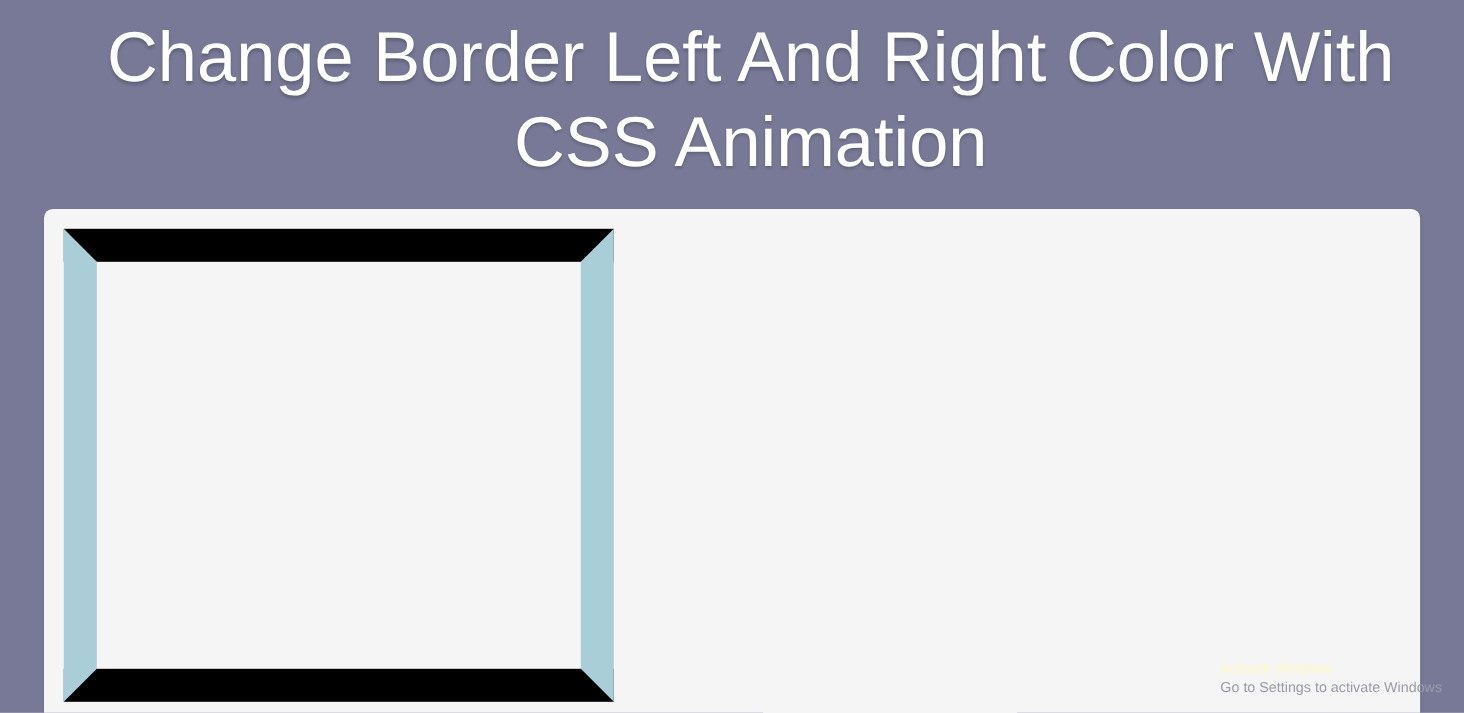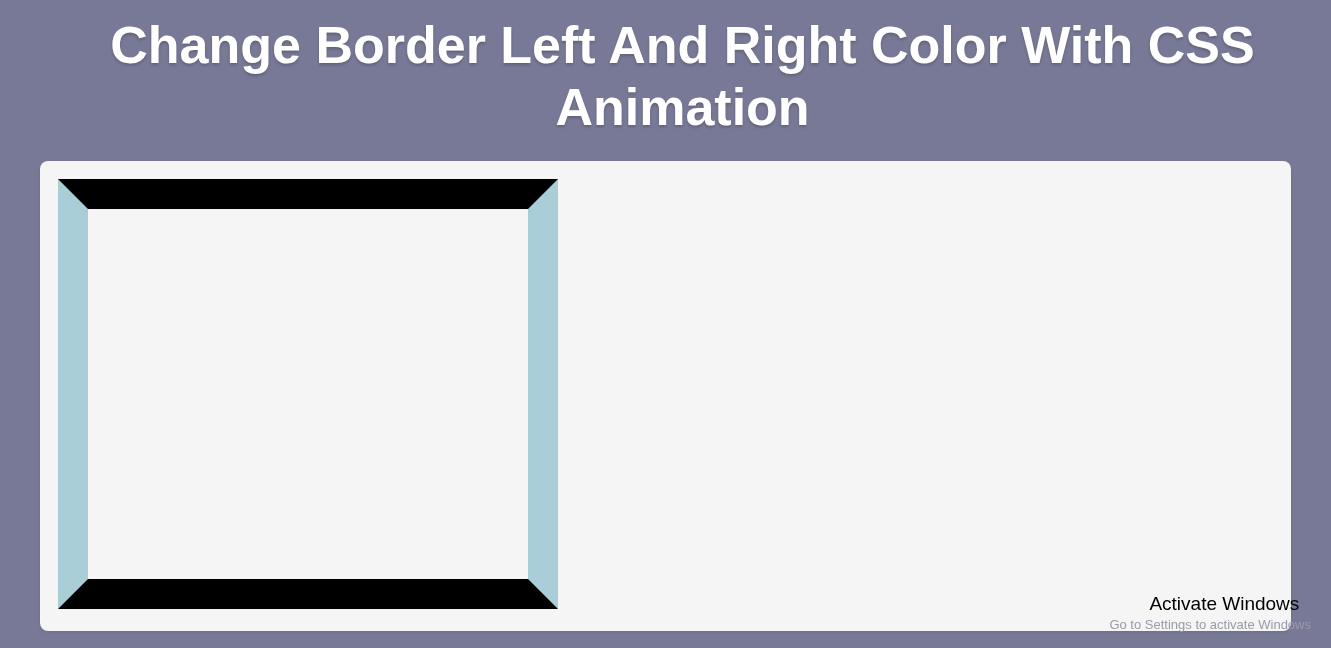--- a/index.html
+++ b/index.html
@@ -12,22 +12,22 @@
       background-color: #787996;
       font-family: Arial, Helvetica, sans-serif;
       width: 1331px;
       height: 648px;
       overflow: hidden;
       position: relative;
     }
     
     .page-title {
       color: #ffffff;
-      font-size: 52px;
-      font-weight: 700;
+      font-size: 64px;
+      font-weight: 400;
       text-align: center;
       padding: 14px 40px 10px 40px;
       line-height: 1.2;
       text-shadow: 0 2px 3px rgba(0,0,0,0.2);
       margin-left: 34px;
     }
     
     .content-panel {
       background-color: #f5f5f5;
       margin: 12px 40px 0 40px;
@@ -50,25 +50,24 @@
     .watermark {
       position: absolute;
       bottom: 16px;
       right: 20px;
       text-align: left;
       color: #8c8d98;
       pointer-events: none;
     }
     
     .watermark-title {
-      font-size: 19px;
+      font-size: 13px;
       font-weight: 400;
-      color: #000000;
+      color: #fef9c3;
       margin-bottom: 2px;
-      margin-left: 40px;
     }
     
     .watermark-subtitle {
       font-size: 13px;
       color: #9a9ba8;
       text-align: center;
     }
   </style>
 </head>
 <body>

